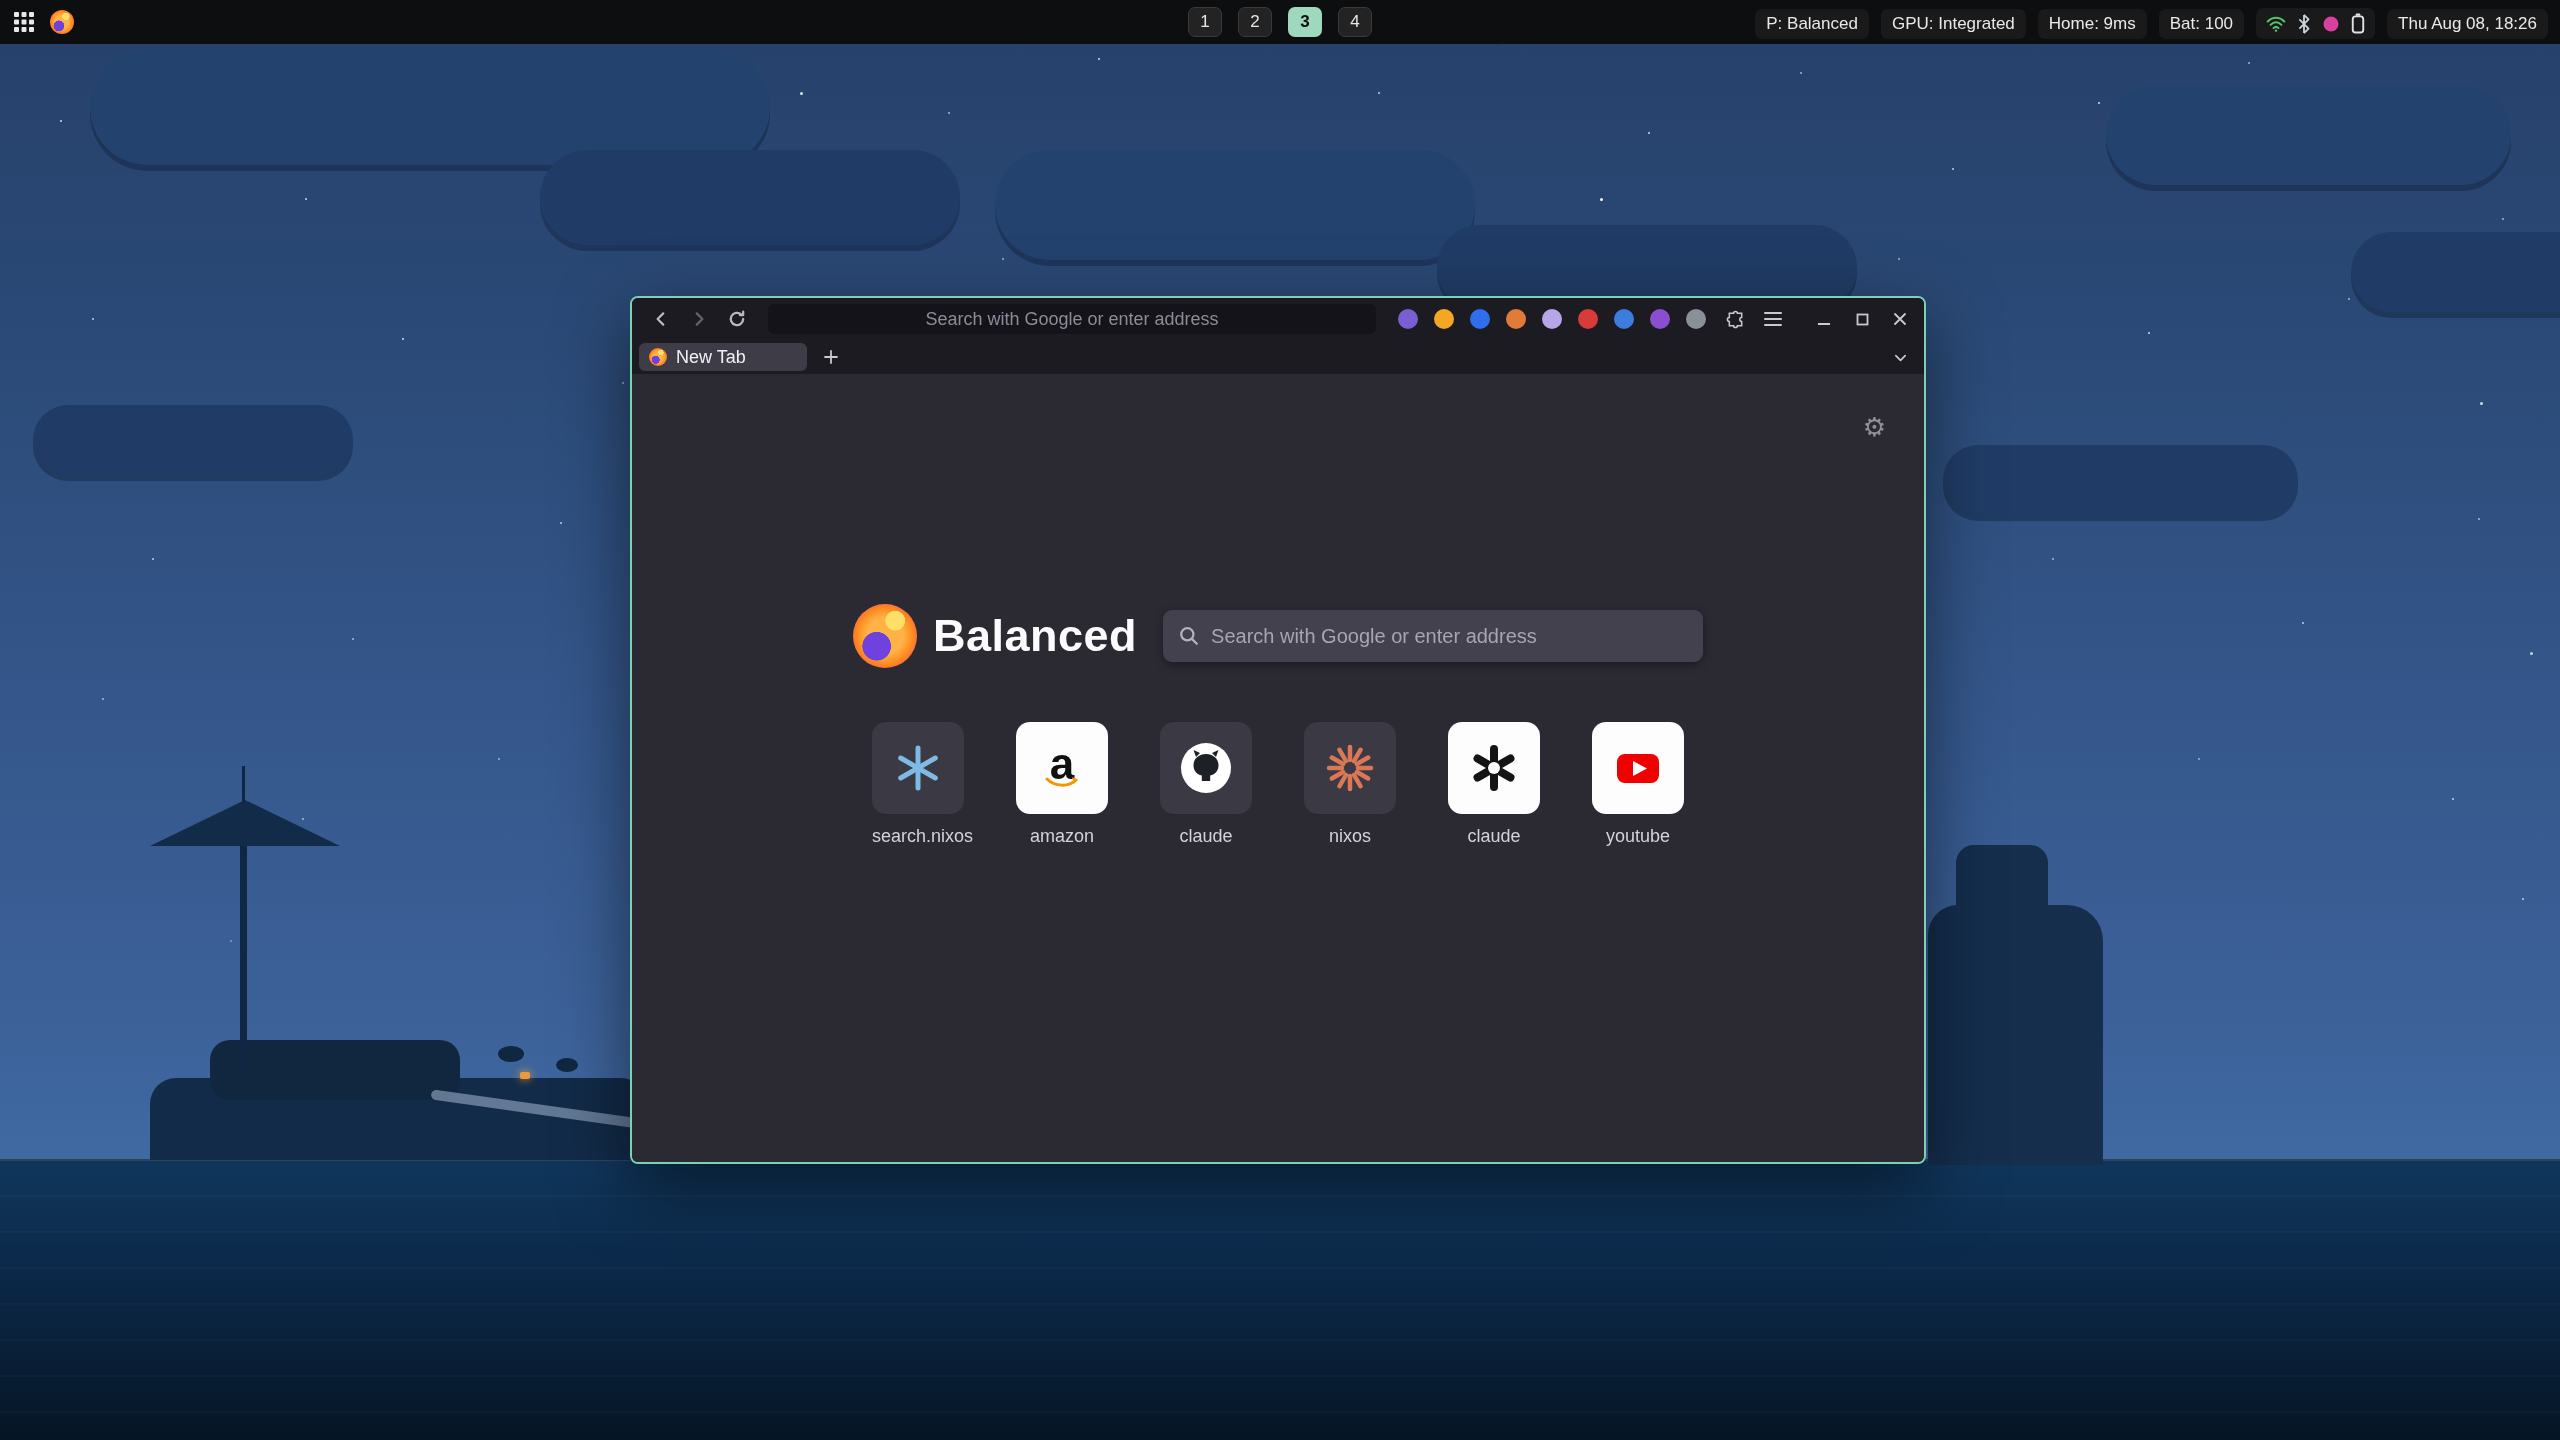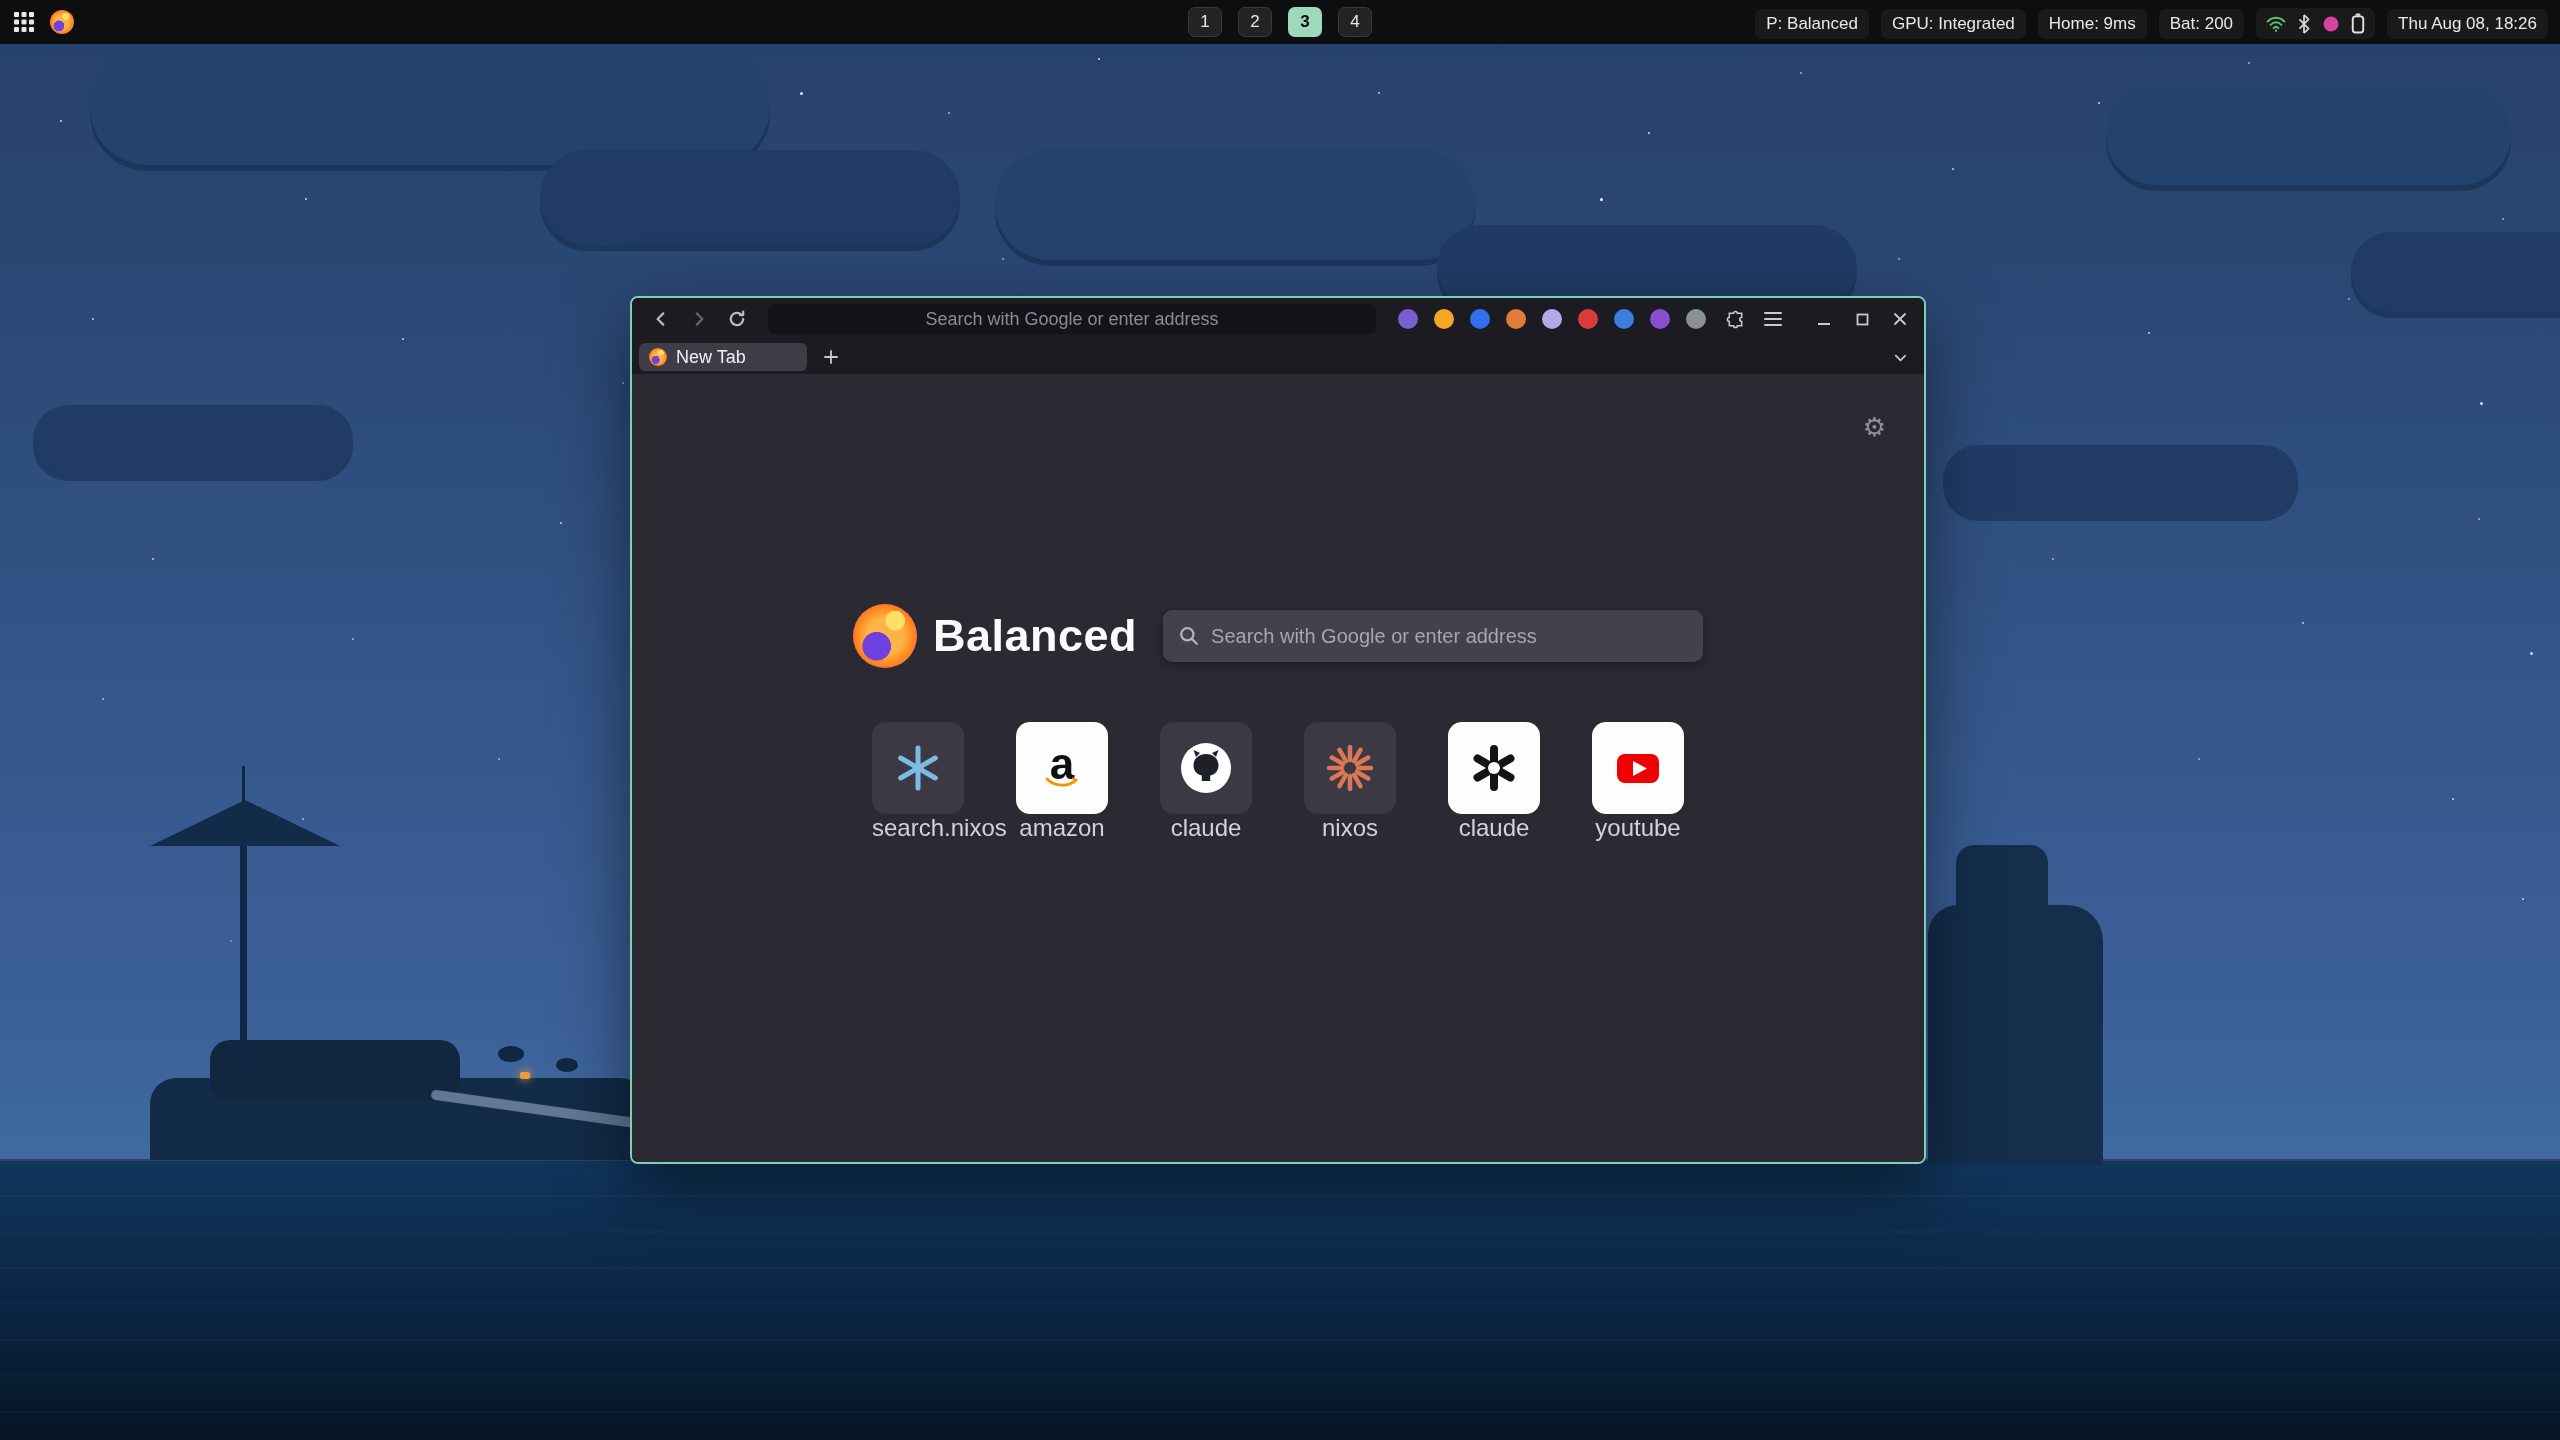--- a/index.html
+++ b/index.html
@@ -110,21 +110,21 @@
   .pagesearch { width:540px; height:52px; background:#42414d; border-radius:9px; display:flex;
     align-items:center; padding:0 16px; gap:12px; box-shadow:0 3px 10px rgba(0,0,0,.35); }
   .pagesearch input { flex:1; background:transparent; border:none; outline:none; color:#d8d8de;
     font-size:20px; font-family:"Liberation Sans",sans-serif; }
   .pagesearch input::placeholder { color:#a6a6b0; }
   .shortcuts { display:flex; justify-content:center; gap:52px; margin-top:54px; }
   .shortcut { width:92px; text-align:center; cursor:pointer; }
   .tile { width:92px; height:92px; border-radius:14px; background:#3b3a44; display:grid;
     place-items:center; }
   .tile.light { background:#fdfdfd; }
-  .sc-label { font-size:24px; color:#d2d2da; }
+  .sc-label { margin-top:12px; font-size:18px; color:#d2d2da; }
   .amz { position:relative; width:52px; height:52px; display:grid; place-items:center; }
   .amz .a { font-size:44px; font-weight:bold; color:#101010; line-height:1; margin-top:-8px; }
   .amz svg { position:absolute; left:9px; bottom:4px; }
   svg { display:block; }
 </style>
 </head>
 <body>
 
 <div class="stage">
 
@@ -181,21 +181,21 @@
       <button class="ws">1</button>
       <button class="ws">2</button>
       <button class="ws active">3</button>
       <button class="ws">4</button>
     </div>
 
     <div class="tb-right">
       <span class="seg">P: Balanced</span>
       <span class="seg">GPU: Integrated</span>
       <span class="seg">Home: 9ms</span>
-      <span class="seg">Bat: 200</span>
+      <span class="seg">Bat: 100</span>
       <div class="seg icons">
         <span class="iconbtn">
           <svg width="20" height="18" viewBox="0 0 24 20" fill="none" stroke="#5bbf6e" stroke-width="2.4" stroke-linecap="round">
             <path d="M2 7 C8 1 16 1 22 7"></path>
               <path d="M5.5 11 C9.5 7 14.5 7 18.5 11"></path>
               <path d="M9 15 C11 13 13 13 15 15"></path>
               <circle cx="12" cy="18" r="1.4" fill="#5bbf6e" stroke="none"></circle>
           </svg>
         </span>
         <span class="iconbtn">

